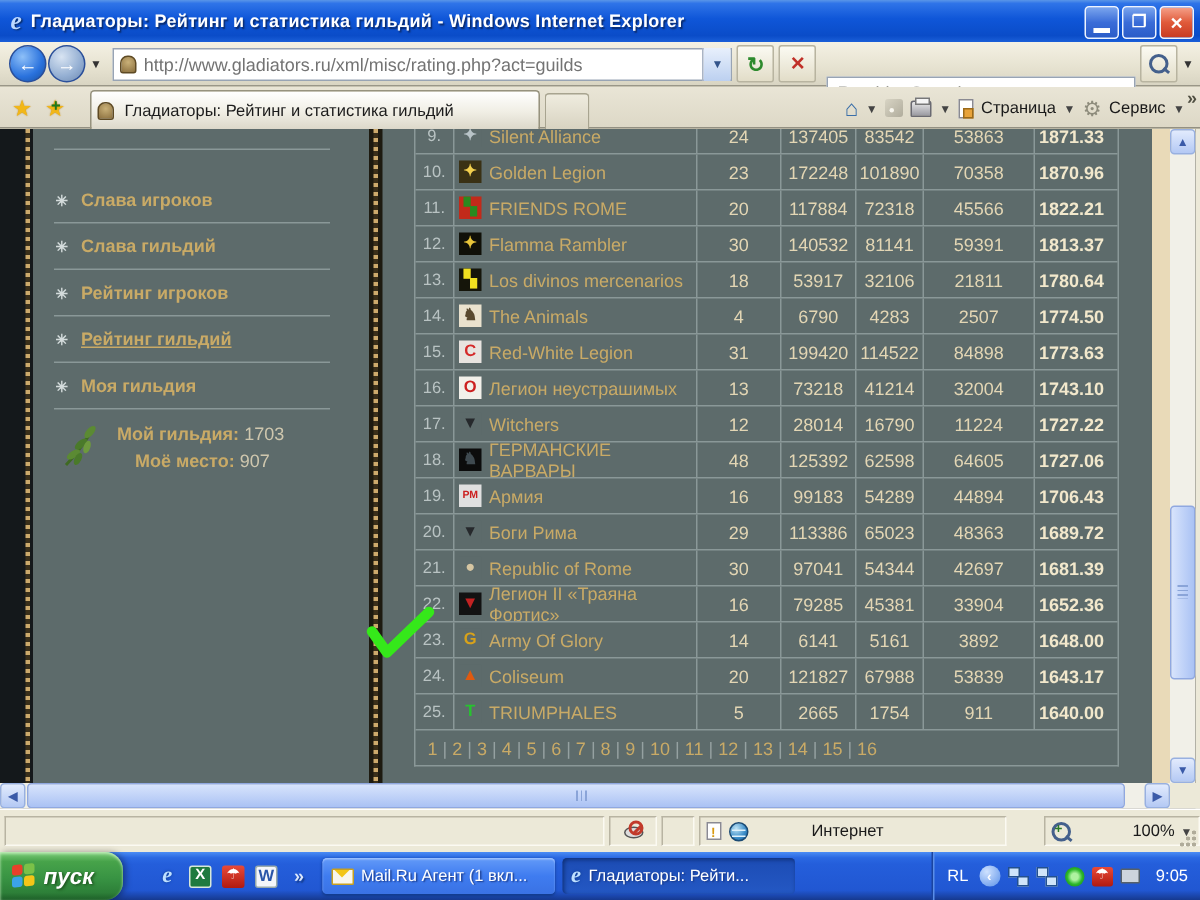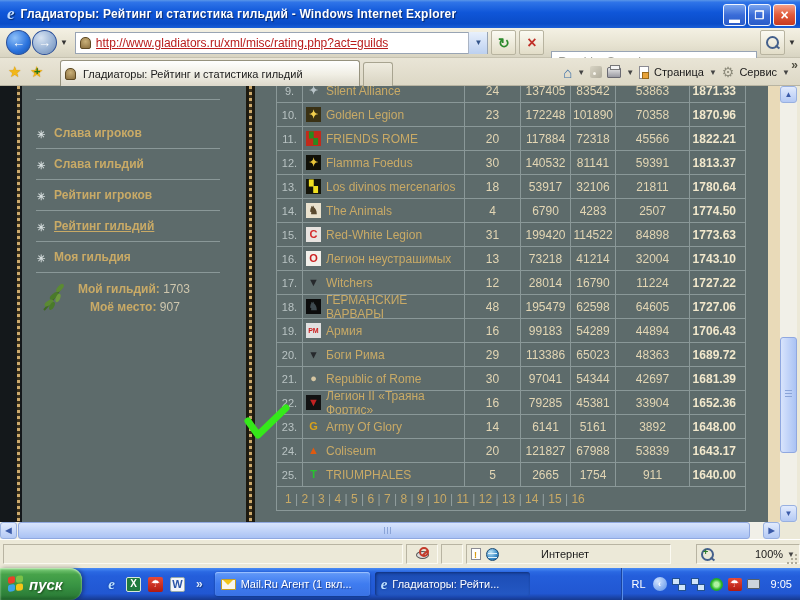--- a/index.html
+++ b/index.html
@@ -26,21 +26,21 @@
     display:flex;align-items:center;border-bottom:1px solid #c6c2b0;box-sizing:border-box;}
   .navcircle{width:23px;height:23px;border-radius:50%;border:1px solid #2a4f9a;
     display:flex;align-items:center;justify-content:center;color:#fff;font-size:13px;font-weight:bold;}
   .navcircle.back{background:radial-gradient(circle at 35% 30%,#8ec0f8,#2a72dd 60%,#174f9f);margin-left:6px;}
   .navcircle.fwd{background:radial-gradient(circle at 35% 30%,#d8e4f2,#93aed2 60%,#6d88ae);margin-left:1px;}
   .mini-drop{font-size:8px;color:#333;margin:0 4px 0 3px;}
   .addrfield{display:flex;align-items:center;width:414px;height:22px;background:#fff;
     border:1px solid #98a4b4;box-sizing:border-box;margin-left:3px;}
   .helm-ico{width:11px;height:12px;margin:0 5px 0 4px;background:radial-gradient(circle at 50% 35%,#c9b078,#8a6f3e);
     border-radius:5px 5px 2px 2px;border:1px solid #5e4a24;box-sizing:border-box;}
-  .urltext{font-size:12px;color:#b91c1c;white-space:nowrap;overflow:hidden;text-decoration:underline;}
+  .urltext{font-size:12px;color:#737373;white-space:nowrap;overflow:hidden;}
   .addr-drop{width:18px;height:22px;margin-left:auto;border-left:1px solid #aab4c4;
     background:linear-gradient(180deg,#e8f0fc,#bcd0f0);display:flex;align-items:center;justify-content:center;
     font-size:8px;color:#33548a;}
   .sqbtn{width:23px;height:23px;border:1px solid #b8b4a0;border-radius:2px;margin-left:3px;
     background:linear-gradient(180deg,#fbfaf2,#e2ddc8);display:flex;align-items:center;justify-content:center;}
   .refresh-glyph{color:#2d8a2d;font-size:14px;font-weight:bold;line-height:1;}
   .stop-glyph{color:#c03028;font-size:16px;font-weight:bold;line-height:1;}
   .searchfield{display:flex;align-items:center;width:206px;height:22px;background:#fff;
     border:1px solid #98a4b4;box-sizing:border-box;margin-left:7px;padding-left:6px;margin-top:38px;}
   .search-ph{font-size:12px;color:#9b9b93;}
@@ -286,21 +286,21 @@
       <div class="side-rating">
         <svg class="laurel" width="34" height="36" viewBox="0 0 34 36">
           <path d="M6 32 Q14 24 24 8" stroke="#3f6a22" stroke-width="2" fill="none"></path>
           <ellipse cx="22" cy="10" rx="5" ry="2.4" fill="#5b8a33" transform="rotate(-48 22 10)"></ellipse>
           <ellipse cx="16" cy="18" rx="5" ry="2.4" fill="#4a7a2a" transform="rotate(-40 16 18)"></ellipse>
           <ellipse cx="11" cy="25" rx="5" ry="2.4" fill="#5b8a33" transform="rotate(-32 11 25)"></ellipse>
           <ellipse cx="20" cy="20" rx="4.4" ry="2.2" fill="#6d9a3d" transform="rotate(-70 20 20)"></ellipse>
           <ellipse cx="14" cy="28" rx="4.4" ry="2.2" fill="#4a7a2a" transform="rotate(-62 14 28)"></ellipse>
         </svg>
         <div class="rating-line rl1">
-          <span class="rating-label">Мой гильдий:</span>
+          <span class="rating-label">Мой гильдия:</span>
           <span class="rating-value">1703</span>
         </div>
         <div class="rating-line rl2">
           <span class="rating-label">Моё место:</span>
           <span class="rating-value">907</span>
         </div>
       </div>
     </div>
 
     <div class="edge-strip strip-mid">
@@ -342,21 +342,21 @@
           <span class="tcell">20</span>
           <span class="tcell">117884</span>
           <span class="tcell">72318</span>
           <span class="tcell">45566</span>
           <span class="tcell c-rating">1822.21</span>
         </div>
         <div class="trow">
           <span class="tcell c-rank">12.</span>
           <span class="tcell c-name">
             <span class="emblem" style="background: rgb(16, 16, 8); color: rgb(232, 197, 58);">✦</span>
-            <span class="gname">Flamma Foedus</span>
+            <span class="gname">Flamma Rambler</span>
           </span>
           <span class="tcell">30</span>
           <span class="tcell">140532</span>
           <span class="tcell">81141</span>
           <span class="tcell">59391</span>
           <span class="tcell c-rating">1813.37</span>
         </div>
         <div class="trow">
           <span class="tcell c-rank">13.</span>
           <span class="tcell c-name">
@@ -417,21 +417,21 @@
           <span class="tcell">11224</span>
           <span class="tcell c-rating">1727.22</span>
         </div>
         <div class="trow">
           <span class="tcell c-rank">18.</span>
           <span class="tcell c-name">
             <span class="emblem" style="background: rgb(12, 12, 12); color: rgb(63, 74, 80);">♞</span>
             <span class="gname">ГЕРМАНСКИЕ ВАРВАРЫ</span>
           </span>
           <span class="tcell">48</span>
-          <span class="tcell">195479</span>
+          <span class="tcell">125392</span>
           <span class="tcell">62598</span>
           <span class="tcell">64605</span>
           <span class="tcell c-rating">1727.06</span>
         </div>
         <div class="trow">
           <span class="tcell c-rank">19.</span>
           <span class="tcell c-name">
             <span class="emblem" style="background: rgb(224, 224, 224); color: rgb(204, 32, 32); font-size: 7px;">РМ</span>
             <span class="gname">Армия</span>
           </span>

